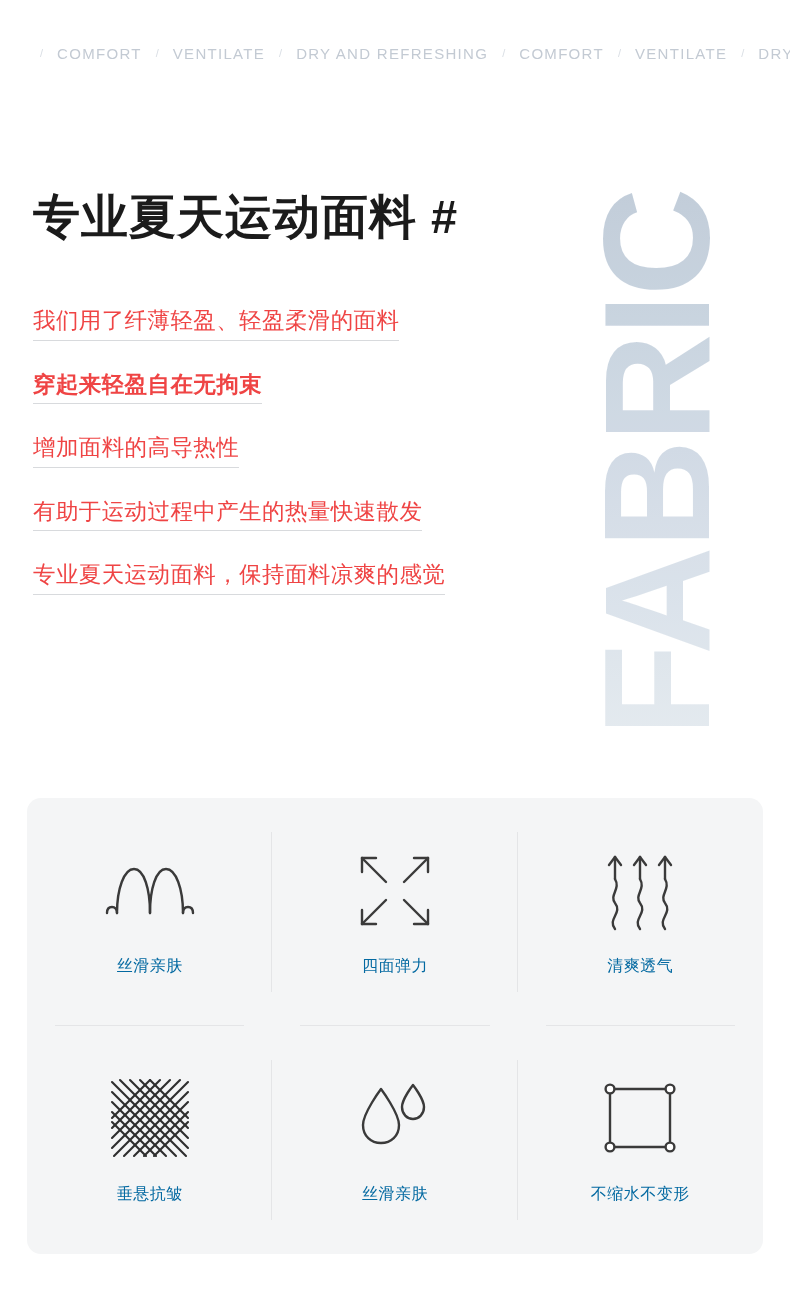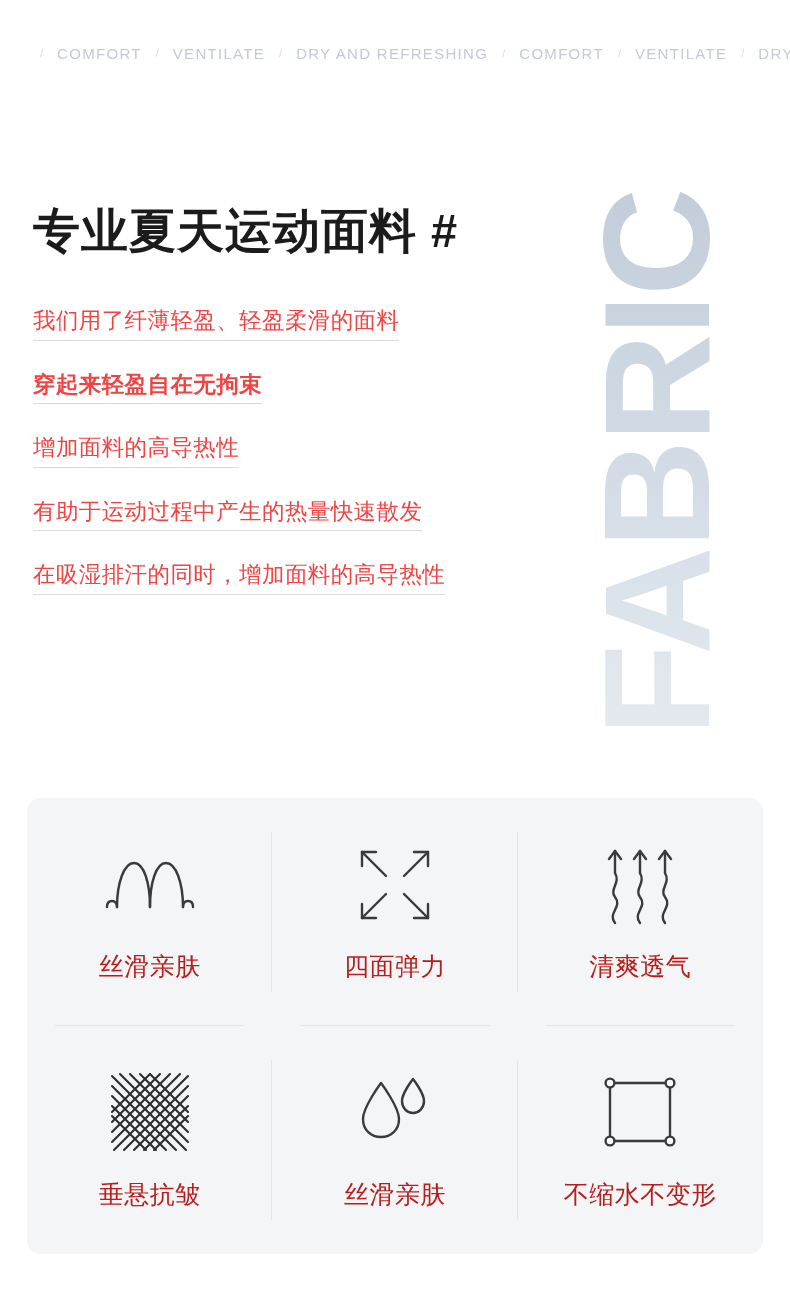--- a/index.html
+++ b/index.html
@@ -69,21 +69,20 @@
   
   .headline {
     position: absolute;
     left: 33px;
     top: 186px;
     font-size: 47px;
     font-weight: bold;
     color: #1b1b1b;
     letter-spacing: 1px;
     white-space: nowrap;
-    margin-top: 14px;
   }
 
   
   .desc {
     position: absolute;
     left: 33px;
     top: 310px;
     width: 600px;
   }
   .desc-line {
@@ -124,22 +123,22 @@
   .cell .ico {
     width: 96px;
     height: 86px;
     display: flex;
     align-items: center;
     justify-content: center;
     margin-bottom: 22px;
   }
   .cell .ico svg { display: block; }
   .cell .cap {
-    font-size: 25px;
-    color: #b91c1c;
+    font-size: 16px;
+    color: #0369a1;
     letter-spacing: 0.5px;
     white-space: nowrap;
   }
   
   .cell.vsep::after {
     content: "";
     position: absolute;
     right: 0;
     top: 34px;
     bottom: 34px;
@@ -179,21 +178,21 @@
 
   <div class="watermark">FABRIC</div>
 
   <h1 class="headline">专业夏天运动面料 #</h1>
 
   <div class="desc">
     <span class="desc-line">我们用了纤薄轻盈、轻盈柔滑的面料</span>
     <span class="desc-line bold">穿起来轻盈自在无拘束</span>
     <span class="desc-line">增加面料的高导热性</span>
     <span class="desc-line">有助于运动过程中产生的热量快速散发</span>
-    <span class="desc-line">在吸湿排汗的同时，增加面料的高导热性</span>
+    <span class="desc-line">专业夏天运动面料，保持面料凉爽的感觉</span>
   </div>
 
   <div class="card">
 
     <div class="cell vsep hsep">
       <span class="ico">
         <svg width="92" height="64" viewBox="0 0 92 64" fill="none" stroke="#3a3a3a" stroke-width="2.4" stroke-linecap="round" stroke-linejoin="round">
           <path d="M3 54 C3 50 5 48 8 48 C11 48 13 50 13 54"></path>
           <path d="M13 54 C13 30 20 10 30 10 C40 10 46 30 46 54"></path>
           <path d="M46 54 C46 30 52 10 62 10 C72 10 79 30 79 54"></path>

